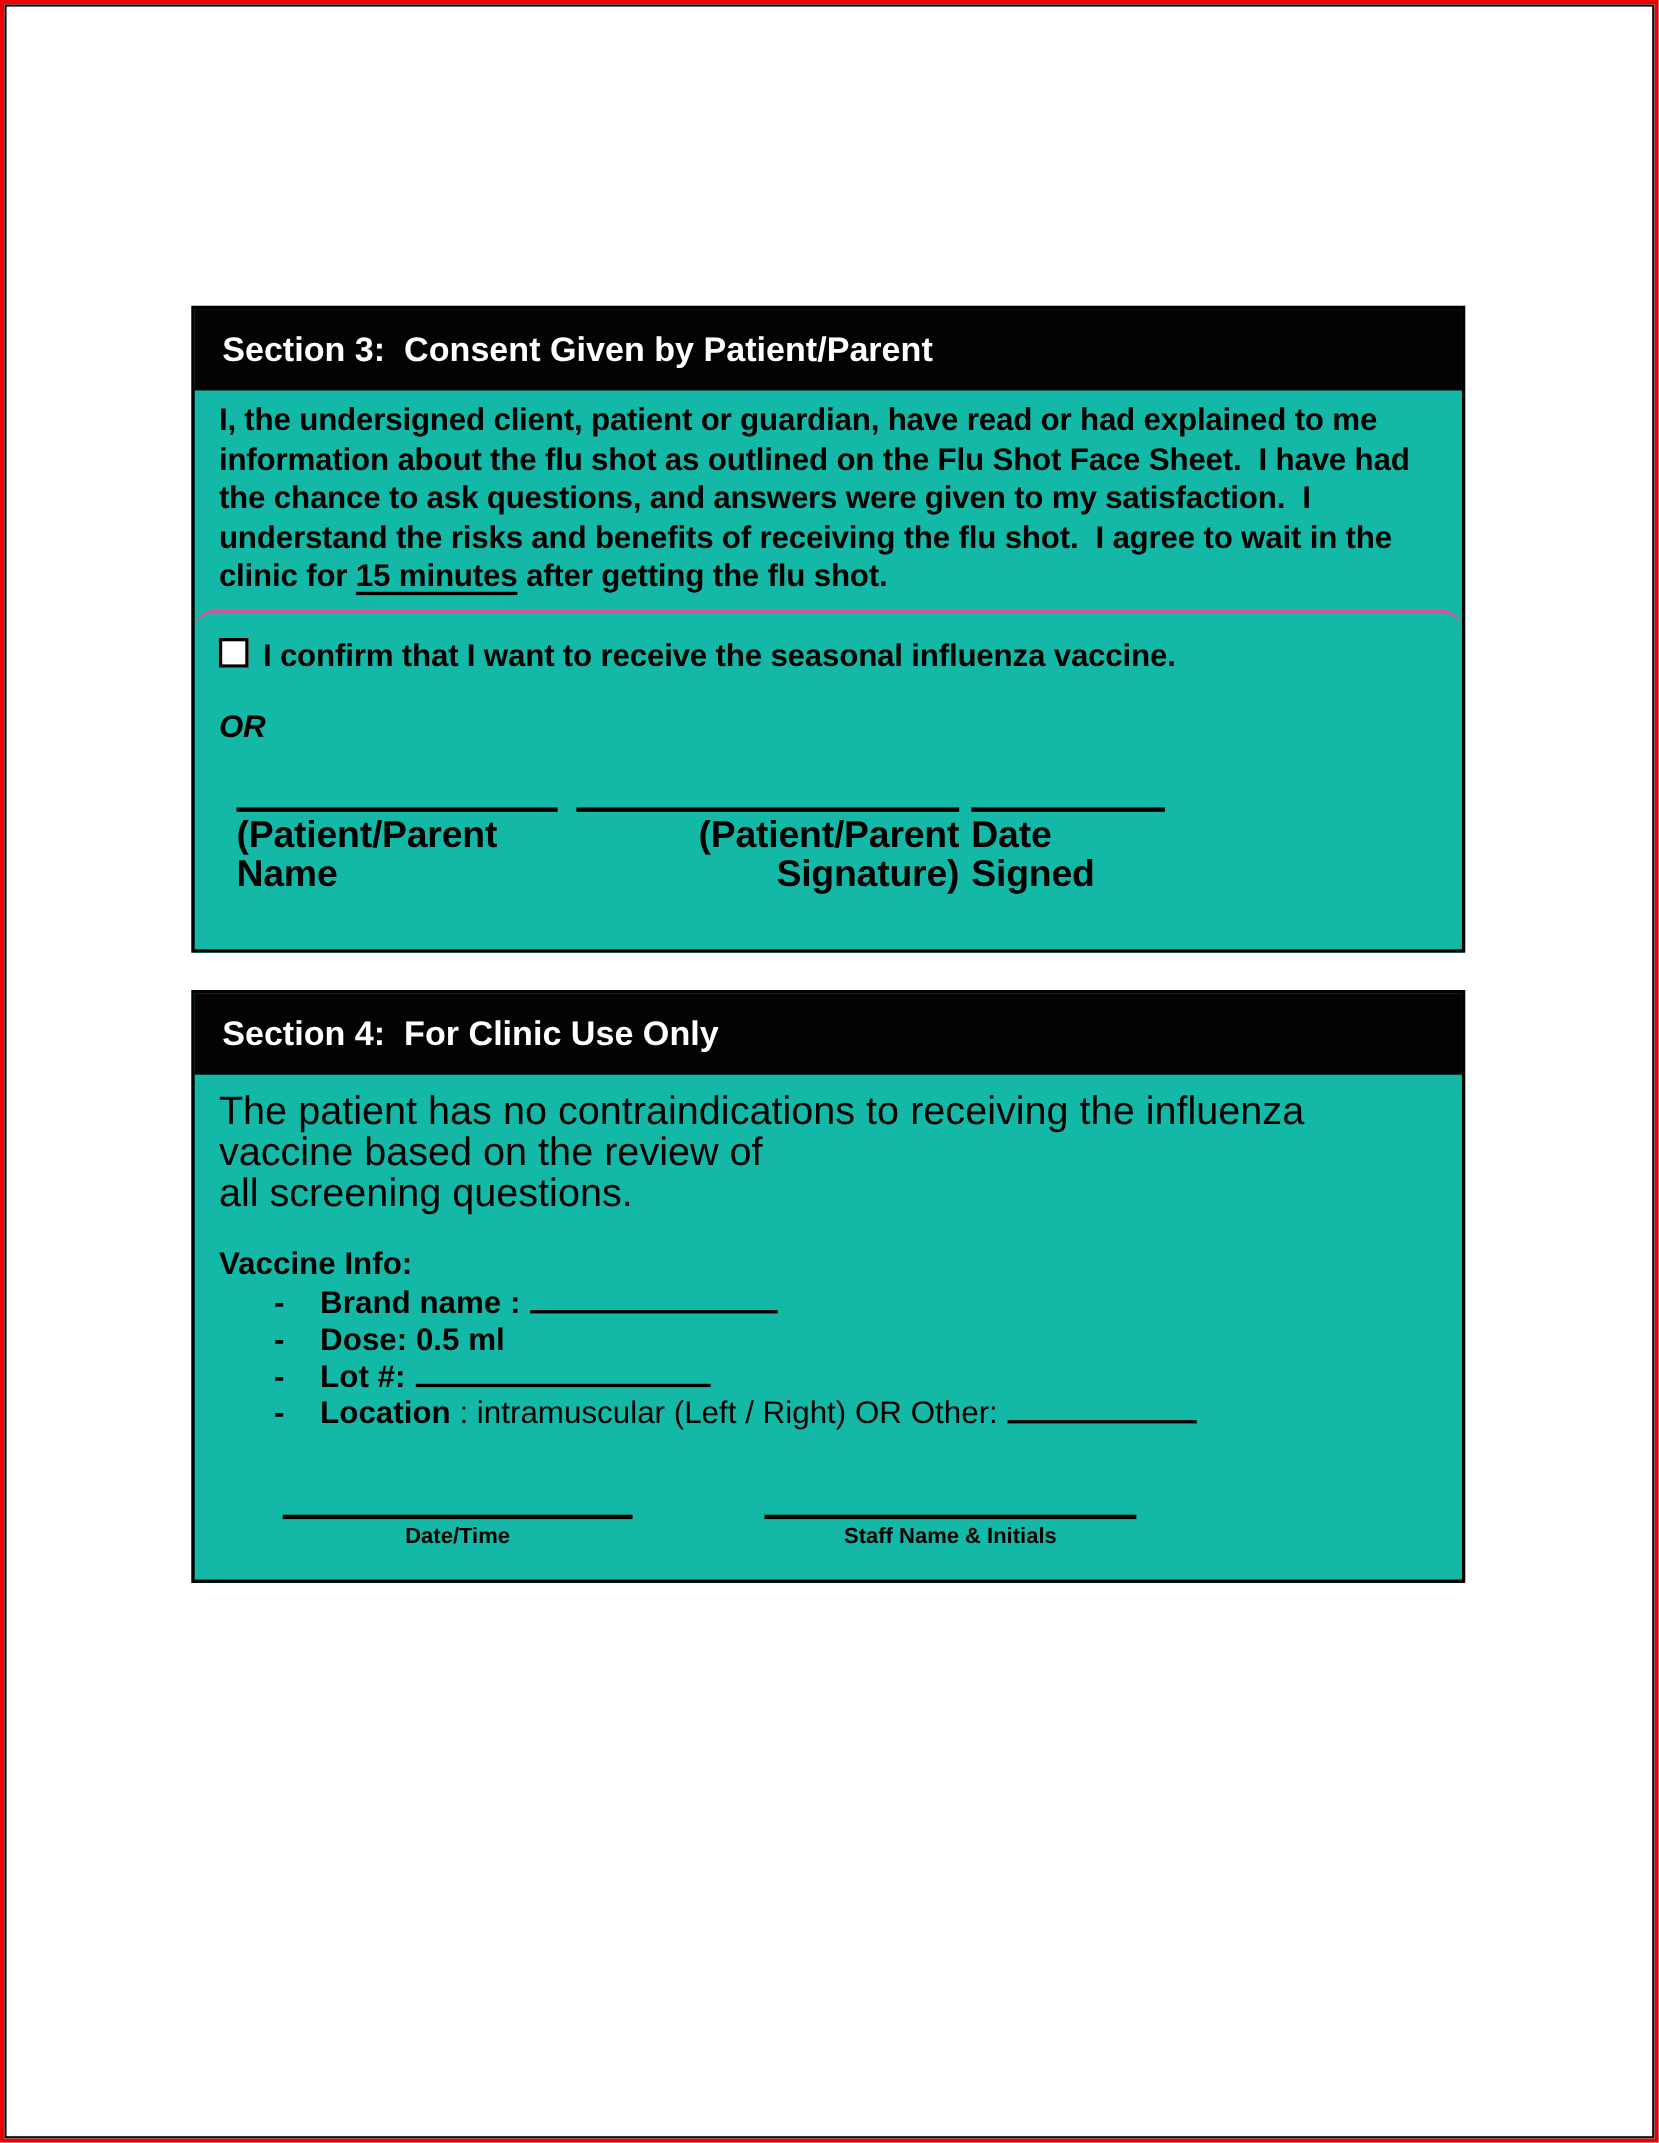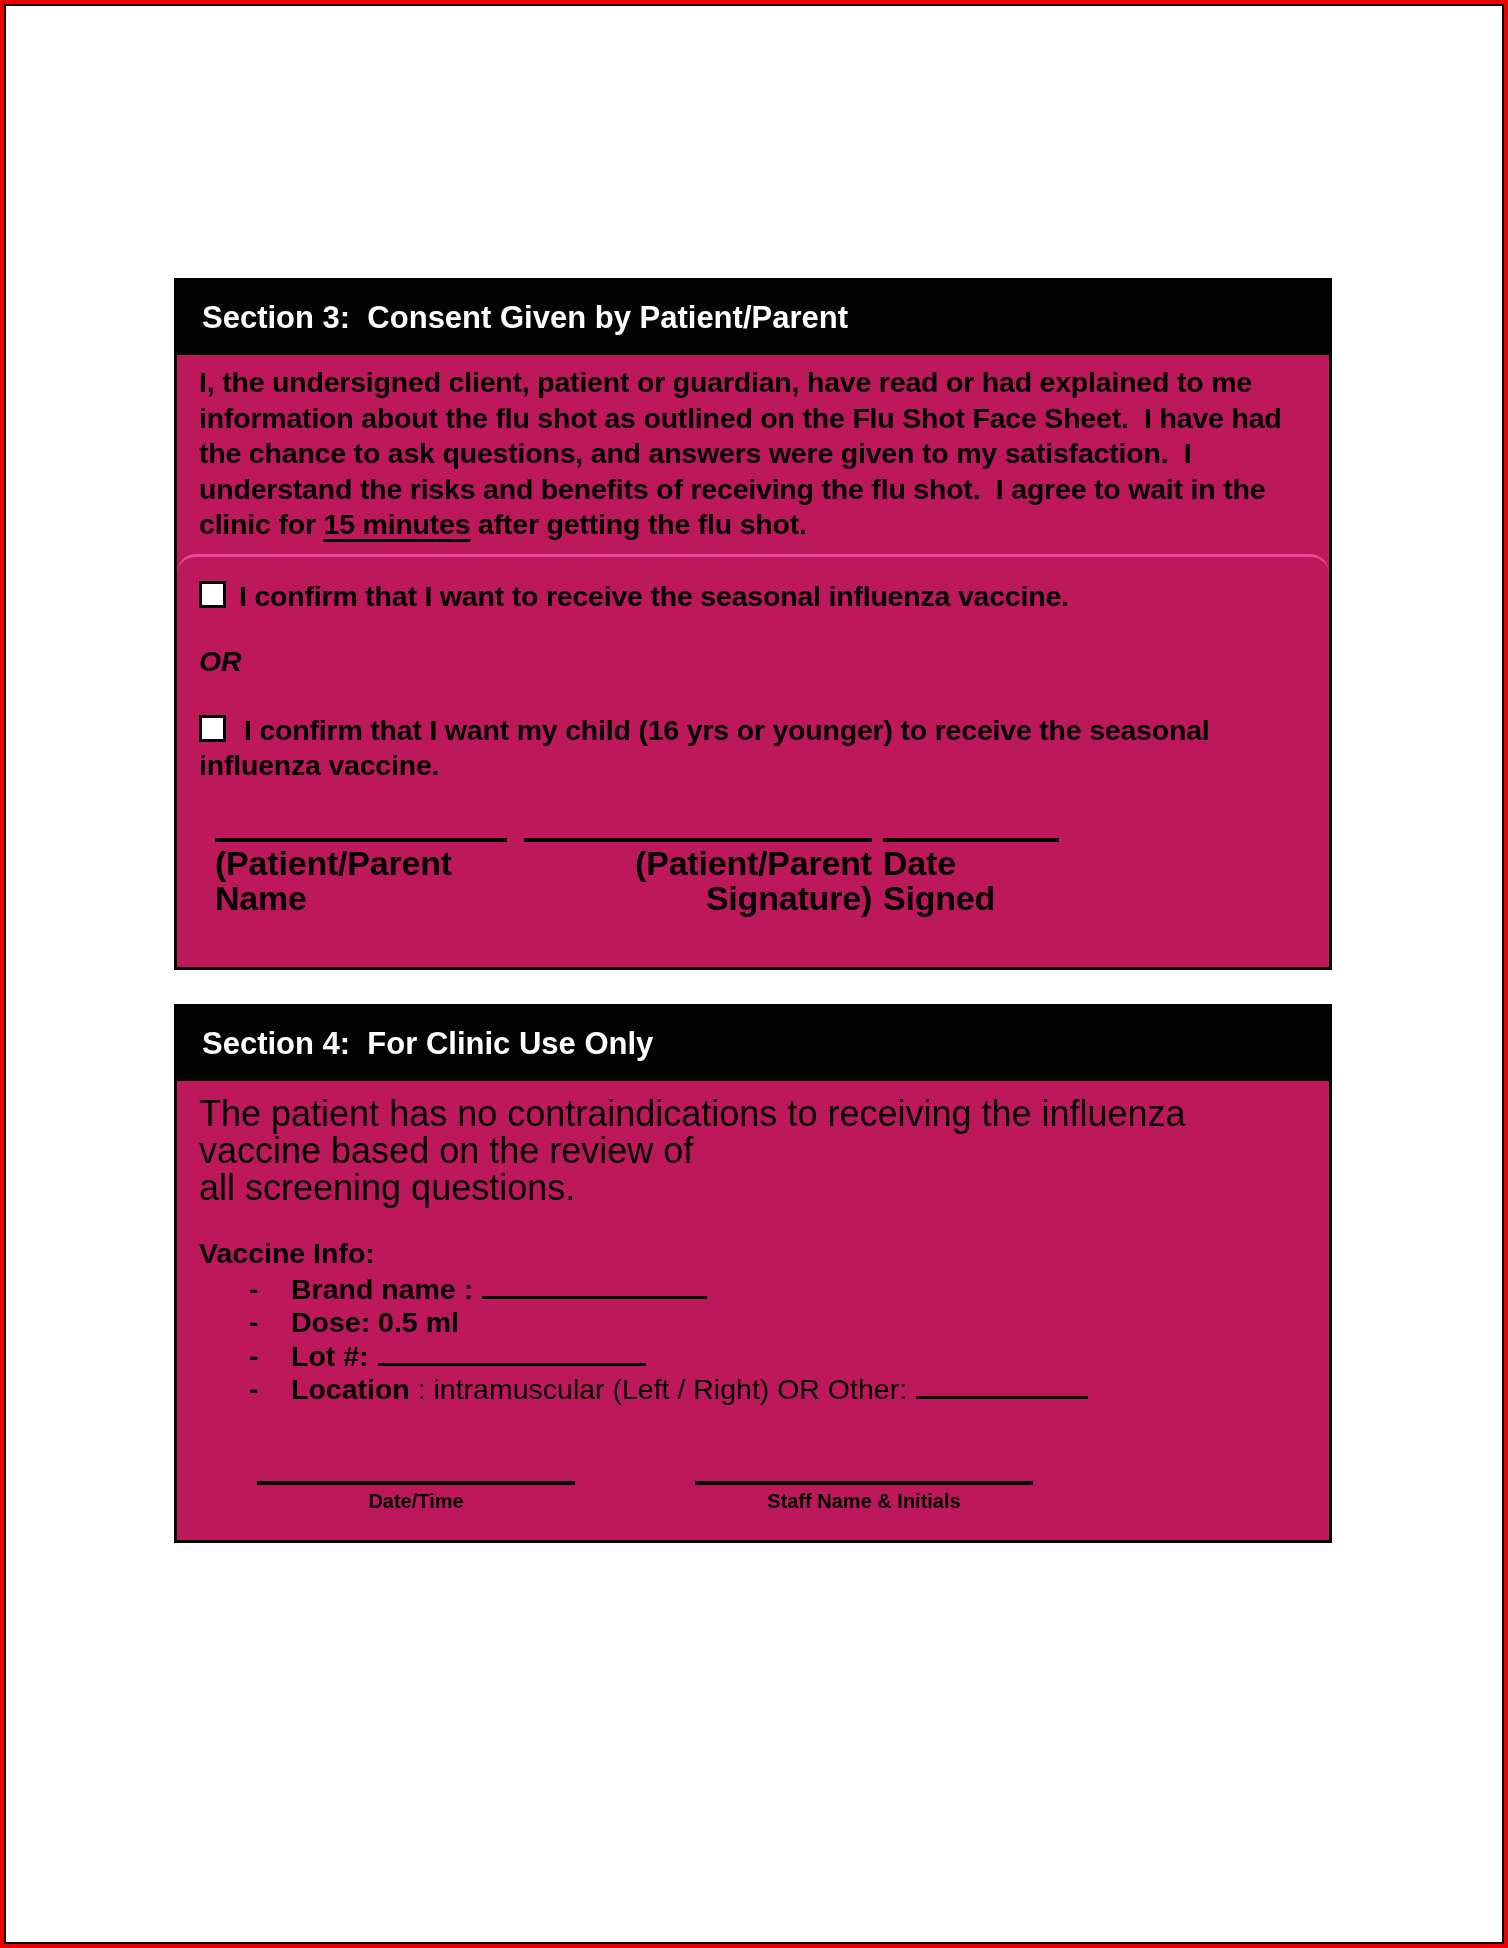--- a/index.html
+++ b/index.html
@@ -17,21 +17,21 @@
   }
 
   .form-wrap {
     position: absolute;
     left: 168px; top: 272px;
     width: 1158px;
   }
 
   .section-box {
     border: 3px solid #000;
-    background: #be185d;
+    background: #14b8a6;
   }
   .section-box + .section-box { margin-top: 34px; }
 
   .section-header {
     background: #030303;
     color: #ffffff;
     font-weight: bold;
     font-size: 31px;
     padding: 20px 25px 21px 25px;
     white-space: pre-wrap;
@@ -161,23 +161,20 @@
         </div>
 
         <div class="consent-area">
 
           <div class="checkbox-row">
             <span class="cb"></span><span class="pre">I confirm that I want to receive the seasonal influenza vaccine.</span>
           </div>
 
           <div class="or-row pre">OR</div>
 
-          <div class="checkbox-row second">
-            <span class="cb wide"></span><span class="pre">I confirm that I want my child (16 yrs or younger) to receive the seasonal influenza vaccine.</span>
-          </div>
 
           <div class="sig-row">
             <div class="sig-col name">
               <span>(Patient/Parent Name</span>
             </div>
             <div class="sig-col signature">
               <span>(Patient/Parent Signature)</span>
             </div>
             <div class="sig-col date">
               <span>Date Signed</span>

